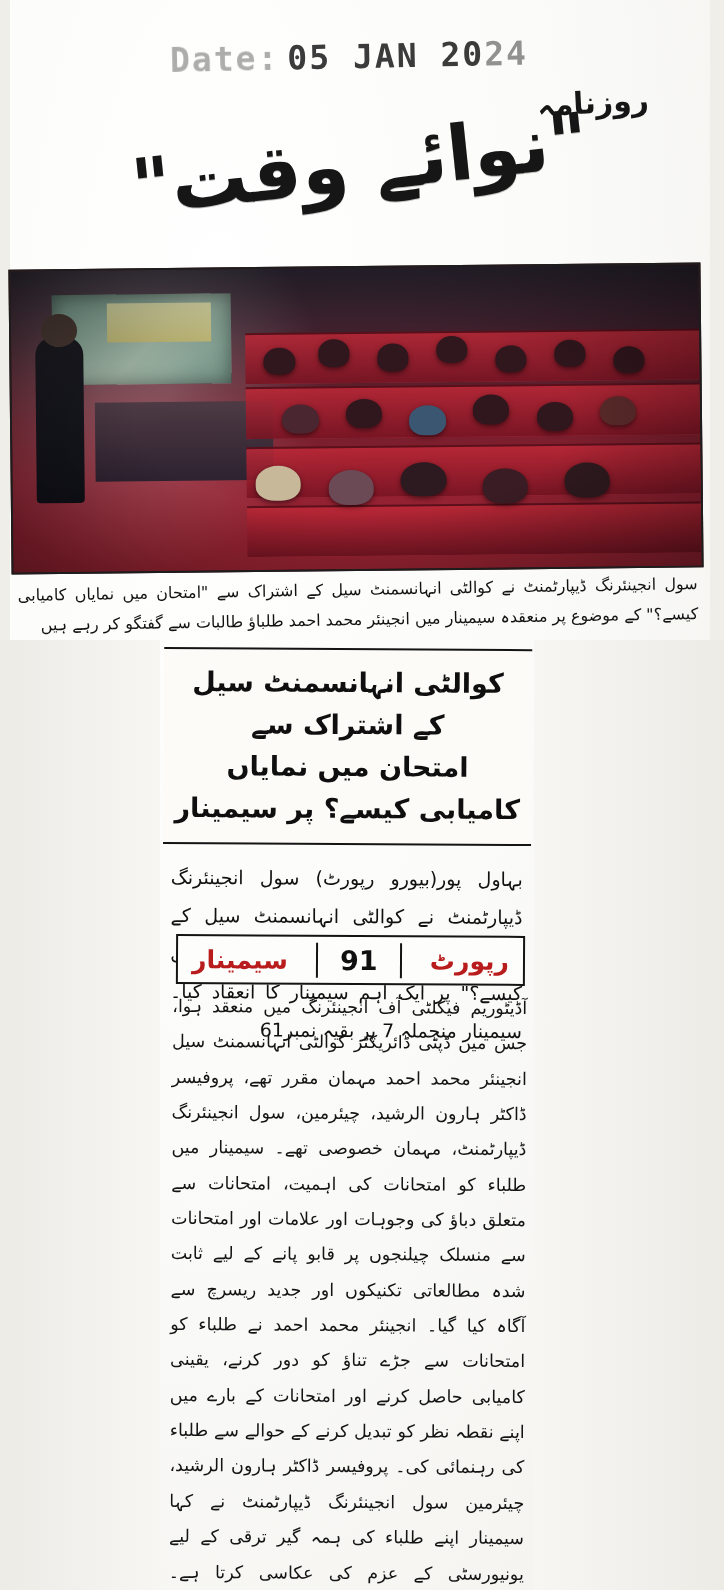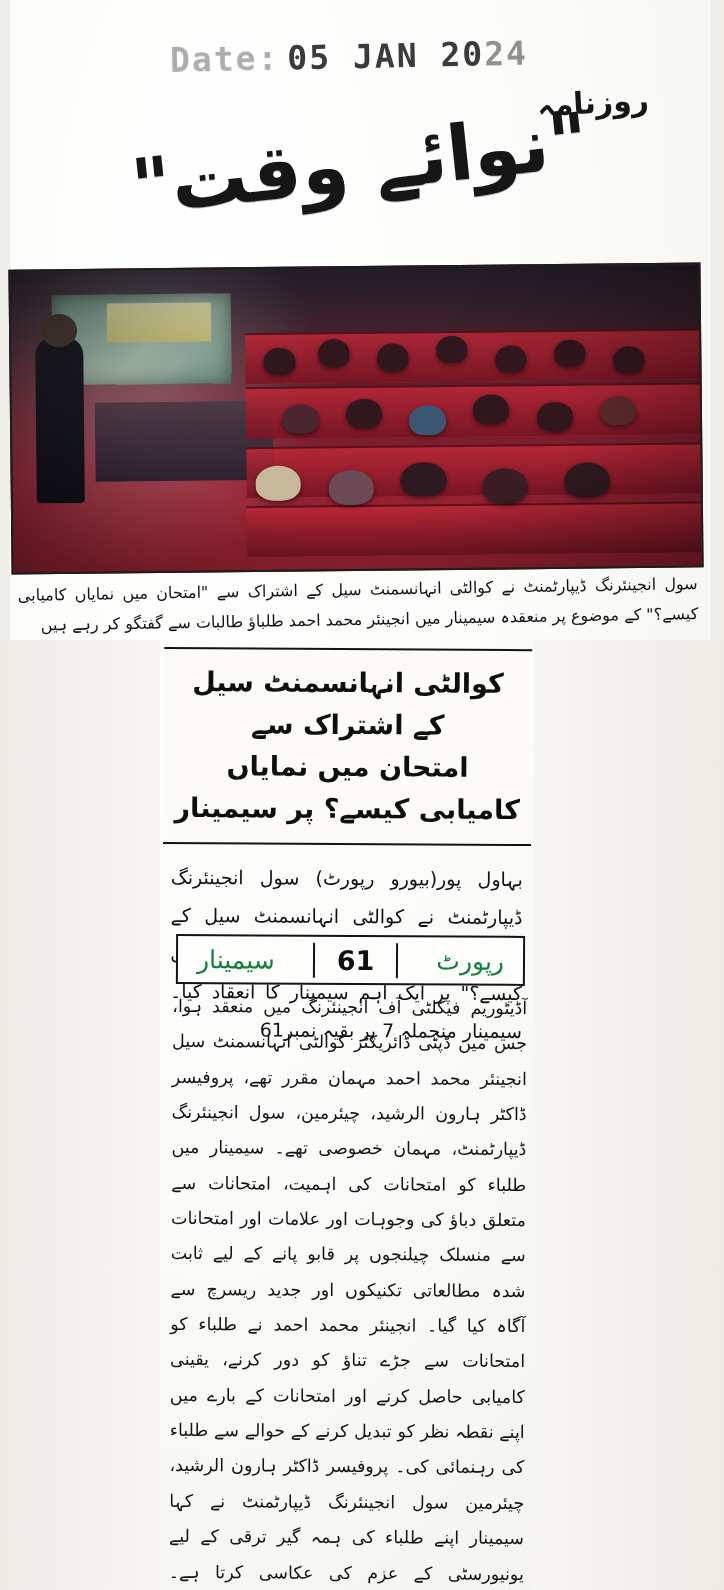--- a/index.html
+++ b/index.html
@@ -241,22 +241,22 @@
     display: flex;
     align-items: center;
     justify-content: space-around;
     direction: rtl;
     background: #fdfdfb;
     transform: rotate(0.3deg);
   }
   .jump-bar .jb-word {
     font-family: "DejaVu Sans", sans-serif;
     font-size: 25px;
-    font-weight: normal;
-    color: #15803d;
+    font-weight: bold;
+    color: #b91c1c;
   }
   .jump-bar .jb-num {
     font-family: "DejaVu Sans", sans-serif;
     font-size: 27px;
     font-weight: bold;
     color: #101010;
     border-left: 2px solid #141414;
     border-right: 2px solid #141414;
     padding: 2px 22px;
   }
@@ -355,19 +355,19 @@
   <div class="article-col">
     <div class="headline">
       <div>کوالٹی انہانسمنٹ سیل کے اشتراک سے</div>
       <div>امتحان میں نمایاں کامیابی کیسے؟ پر سیمینار</div>
     </div>
     <div class="lede">بہاول پور(بیورو رپورٹ) سول انجینئرنگ ڈیپارٹمنٹ نے کوالٹی انہانسمنٹ سیل کے اشتراک سے "امتحان میں نمایاں کامیابی کیسے؟" پر ایک اہم سیمینار کا انعقاد کیا۔ سیمینار منجملہ 7 پر بقیہ نمبر61</div>
   </div>
 
   <div class="jump-bar">
     <span class="jb-word">رپورٹ</span>
-    <span class="jb-num">61</span>
+    <span class="jb-num">91</span>
     <span class="jb-word">سیمینار</span>
   </div>
 
   <div class="body-col">آڈیٹوریم فیکلٹی آف انجینئرنگ میں منعقد ہوا، جس میں ڈپٹی ڈائریکٹر کوالٹی انہانسمنٹ سیل انجینئر محمد احمد مہمان مقرر تھے، پروفیسر ڈاکٹر ہارون الرشید، چیئرمین، سول انجینئرنگ ڈیپارٹمنٹ، مہمان خصوصی تھے۔ سیمینار میں طلباء کو امتحانات کی اہمیت، امتحانات سے متعلق دباؤ کی وجوہات اور علامات اور امتحانات سے منسلک چیلنجوں پر قابو پانے کے لیے ثابت شدہ مطالعاتی تکنیکوں اور جدید ریسرچ سے آگاہ کیا گیا۔ انجینئر محمد احمد نے طلباء کو امتحانات سے جڑے تناؤ کو دور کرنے، یقینی کامیابی حاصل کرنے اور امتحانات کے بارے میں اپنے نقطہ نظر کو تبدیل کرنے کے حوالے سے طلباء کی رہنمائی کی۔ پروفیسر ڈاکٹر ہارون الرشید، چیئرمین سول انجینئرنگ ڈیپارٹمنٹ نے کہا سیمینار اپنے طلباء کی ہمہ گیر ترقی کے لیے یونیورسٹی کے عزم کی عکاسی کرتا ہے۔ پروفیسر ڈاکٹر ہارون الرشید، چیئرمین، سول انجینئرنگ ڈیپارٹمنٹ نے سیمینار کے انعقاد اور سرپرستی پر ڈین فیکلٹی آف انجینئرنگ اینڈ ٹیکنالوجی انجینئر پروفیسر ڈاکٹر محمد اکشر کا شکریہ ادا کیا۔</div>
 
 </div>
 
 </body></html>

